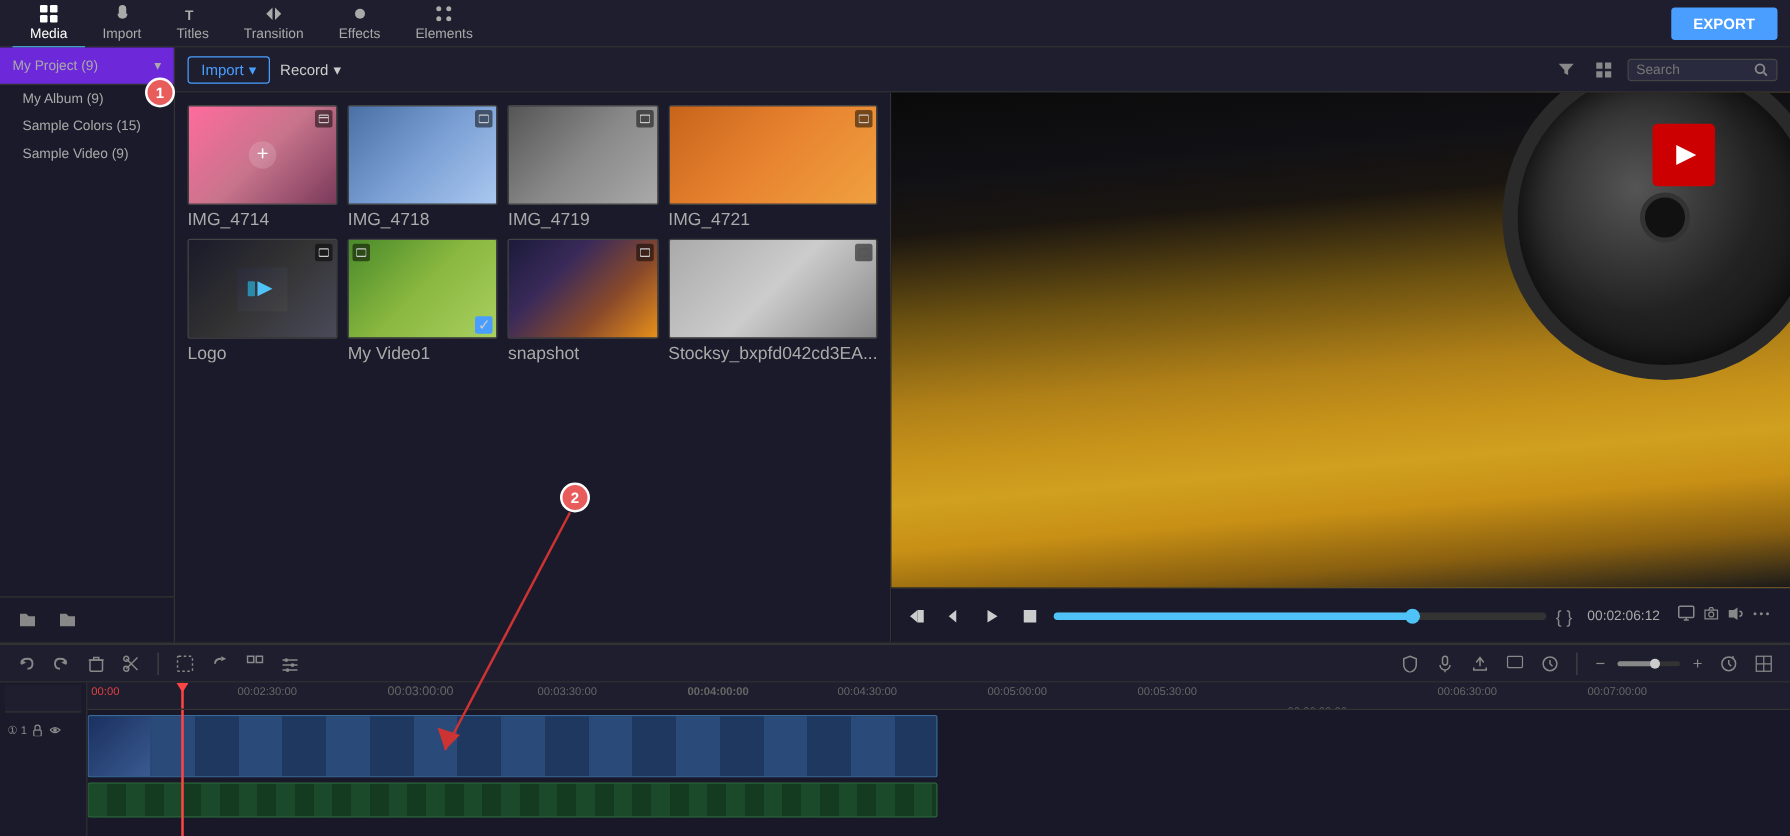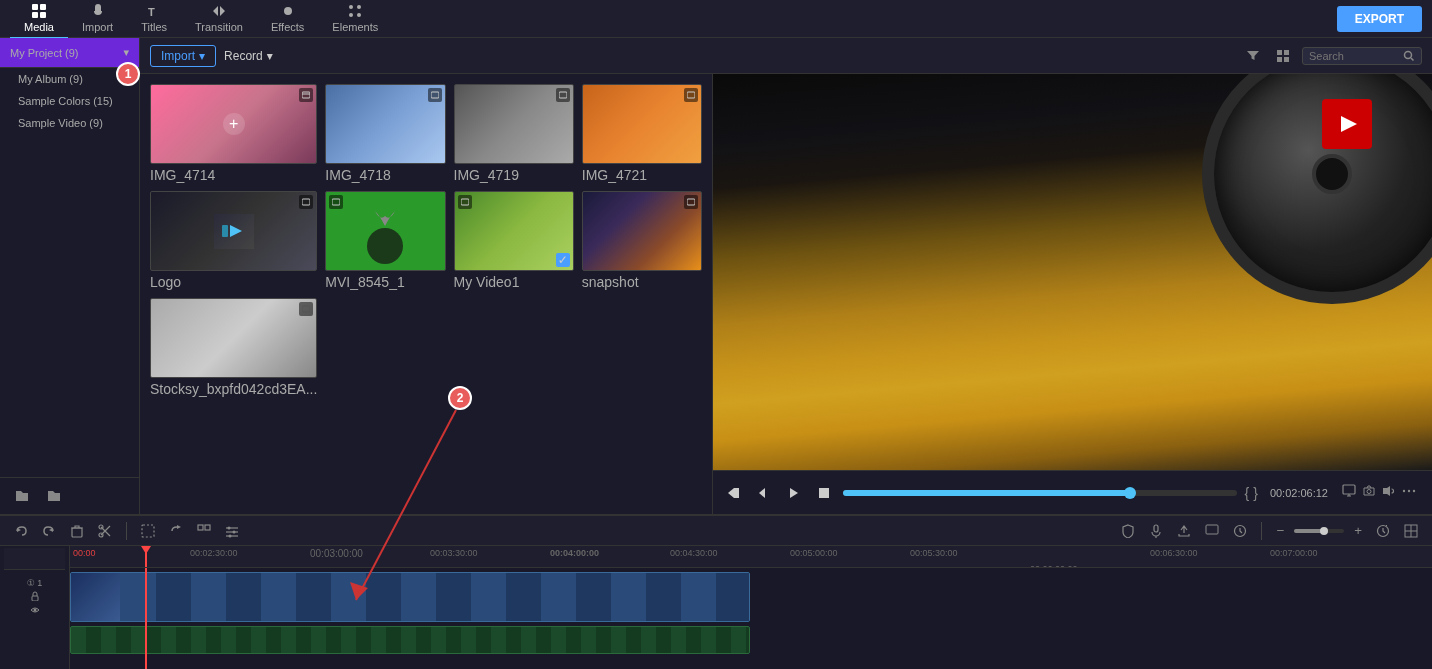--- a/index.html
+++ b/index.html
@@ -360,37 +360,20 @@
                     <rect x="0" y="4" width="6" height="12" fill="#2a8aaa" rx="1"></rect>
                   </svg>
               </div>
               <div class="thumb-overlay">
                 <svg width="8" height="8" viewBox="0 0 8 8" fill="#ccc">
                     <rect x="0" y="1" width="8" height="6" rx="1" fill="none" stroke="#ccc" stroke-width="1"></rect>
                   </svg>
               </div>
             </div>
             <span class="media-label">Logo</span>
-          </div>
-          <div class="media-item">
-            <div class="media-thumb thumb-green" style="position:relative;">
-              <div style="position:absolute;inset:0;display:flex;align-items:center;justify-content:center;">
-                <svg width="50" height="70" viewBox="0 0 50 70">
-                  <ellipse cx="25" cy="50" rx="18" ry="18" fill="#1a3a1a"></ellipse>
-                  <circle cx="25" cy="50" rx="12" fill="none" stroke="#888" stroke-width="1"></circle>
-                  <path d="M25 30 Q20 20 15 15 Q20 25 25 20 Q30 25 35 15 Q30 20 25 30" fill="#888"></path>
-                </svg>
-              </div>
-              <div class="thumb-overlay" style="top:3px;left:3px;right:auto;">
-                <svg width="8" height="8" viewBox="0 0 8 8" fill="#ccc">
-                    <rect x="0" y="1" width="8" height="6" rx="1" fill="none" stroke="#ccc" stroke-width="1"></rect>
-                  </svg>
-              </div>
-            </div>
-            <span class="media-label">MVI_8545_1</span>
           </div>
           <div class="media-item">
             <div class="media-thumb thumb-field">
               <div class="thumb-overlay" style="top:3px;left:3px;right:auto;">
                 <svg width="8" height="8" viewBox="0 0 8 8" fill="#ccc">
                     <rect x="0" y="1" width="8" height="6" rx="1" fill="none" stroke="#ccc" stroke-width="1"></rect>
                   </svg>
               </div>
               <div class="thumb-check">✓</div>
             </div>
@@ -608,21 +591,21 @@
               <rect x="1" y="1" width="12" height="12" fill="none" stroke="#888" stroke-width="1"></rect>
             </svg>
         </button>
       </div>
     </div>
 
     <div class="timeline-track-area">
 
       <div style="width:70px;background:#1a1a2a;border-right:1px solid #333;display:flex;flex-direction:column;padding:2px 4px;">
         <div style="height:22px;background:#1e1e2e;border-bottom:1px solid #333;"></div>
-        <div style="display:flex;align-items:center;gap:2px;padding:8px 2px;flex-direction:column;">
+        <div style="display:flex;align-items:center;gap:2px;padding:8px 2px;">
           <span style="font-size:9px;color:#888;">① 1</span>
           <button class="tl-btn" style="padding:1px;">
             <svg width="10" height="10" viewBox="0 0 10 10" fill="#888">
                 <rect x="2" y="5" width="6" height="5" rx="1" fill="none" stroke="#888" stroke-width="1"></rect>
                 <path d="M3 5V3a2 2 0 0 1 4 0v2" stroke="#888" fill="none" stroke-width="1"></path>
               </svg>
           </button>
           <button class="tl-btn" style="padding:1px;">
             <svg width="10" height="10" viewBox="0 0 10 10" fill="#888">
                 <path d="M1 5 Q5 1 9 5 Q5 9 1 5" fill="none" stroke="#888" stroke-width="1"></path>

